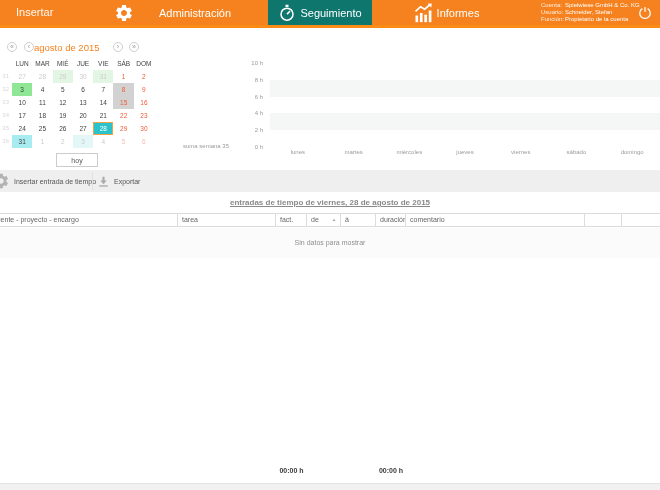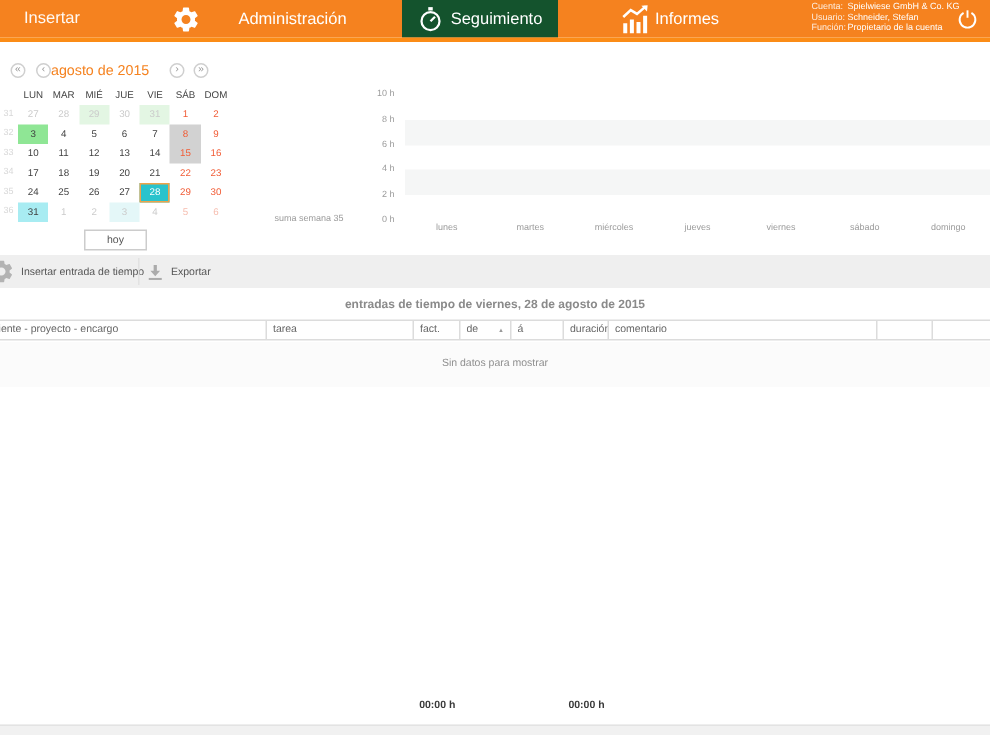--- a/index.html
+++ b/index.html
@@ -5,21 +5,21 @@
   * { margin:0; padding:0; box-sizing:border-box; }
   html,body { background:#fff; }
   body { font-family:"Liberation Sans", sans-serif; }
   .screen { position:relative; width:660px; height:490px; background:#fff; overflow:hidden; }
 
   
   .hdr { position:absolute; left:0; top:0; width:660px; height:25px; background:#F5821F; }
   .hdr-strip { position:absolute; left:0; top:25px; width:660px; height:3px; background:#FB8C16; }
   .logo { position:absolute; left:16px; top:0; height:25px; line-height:25px; color:rgba(255,255,255,.95); font-size:11px; }
   .tab { position:absolute; top:0; height:25px; display:flex; align-items:center; justify-content:center; gap:4px; color:#fff; font-size:11px; cursor:pointer; }
-  .tab.active { background:#14532d;text-align:right; }
+  .tab.active { background:#0f766e;text-align:right; }
   .t0 { left:105px; width:135px;gap:25px; }
   .t1 { left:268px; width:104px; }
   .t2 { left:398px; width:96px; }
   .ticon svg { display:block; }
   .account { position:absolute; left:541px; top:2px; width:94px; font-size:6px; line-height:7px; color:#fff; }
   .acc-row { display:flex; white-space:nowrap; }
   .acc-label { width:24px; flex:none; opacity:.85; }
   .power { position:absolute; left:638px; top:6px; width:14px; height:14px; cursor:pointer; }
 
   
@@ -51,21 +51,21 @@
 
   
   .toolbar { position:absolute; left:0; top:170px; width:660px; height:22px; background:#EFEFEF; overflow:hidden; }
   .tb-btn { position:absolute; top:0; height:22px; display:flex; align-items:center; gap:4px; font-size:7px; color:#555; cursor:pointer; }
   .tb-insert { left:-8px; }
   .tb-export { left:97px; }
   .tb-sep { position:absolute; left:92px; top:2px; width:1px; height:18px; background:#E2E2E2; }
   .tb-ico { display:flex; align-items:center; }
 
   
-  .tbl-title { position:absolute; left:0; top:198px; width:660px; text-align:center; font-size:8px; font-weight:bold; color:#8A8A8A; }
+  .tbl-title { position:absolute; left:0; top:198px; width:660px; text-align:center; font-size:8px; font-weight:bold; color:#8A8A8A;text-decoration:underline; }
   .tbl-head { position:absolute; left:-10px; top:213px; height:14px; display:flex; background:#fff; border-top:1px solid #DCDCDC; border-bottom:1px solid #DCDCDC; }
   .th { position:relative; border-right:1px solid #DCDCDC; font-size:7px; color:#666; line-height:12px; padding-left:4px; white-space:nowrap; overflow:hidden; cursor:pointer; }
   .sort { position:absolute; right:4px; top:0; font-size:4px; color:#999; line-height:12px; }
   .empty-band { position:absolute; left:0; top:228px; width:660px; height:30px; background:#FBFBFB; text-align:center; line-height:30px; font-size:7px; color:#8F8F8F; }
   .total { position:absolute; top:467px; font-size:7px; font-weight:bold; color:#3A3A3A; text-align:center; }
   .total0 { left:276px; width:31px; }
   .total1 { left:376px; width:30px; }
   .footer { position:absolute; left:0; top:483px; width:660px; height:7px; background:#F1F1F1; border-top:1px solid #E3E3E3; }
 </style>
 </head>

